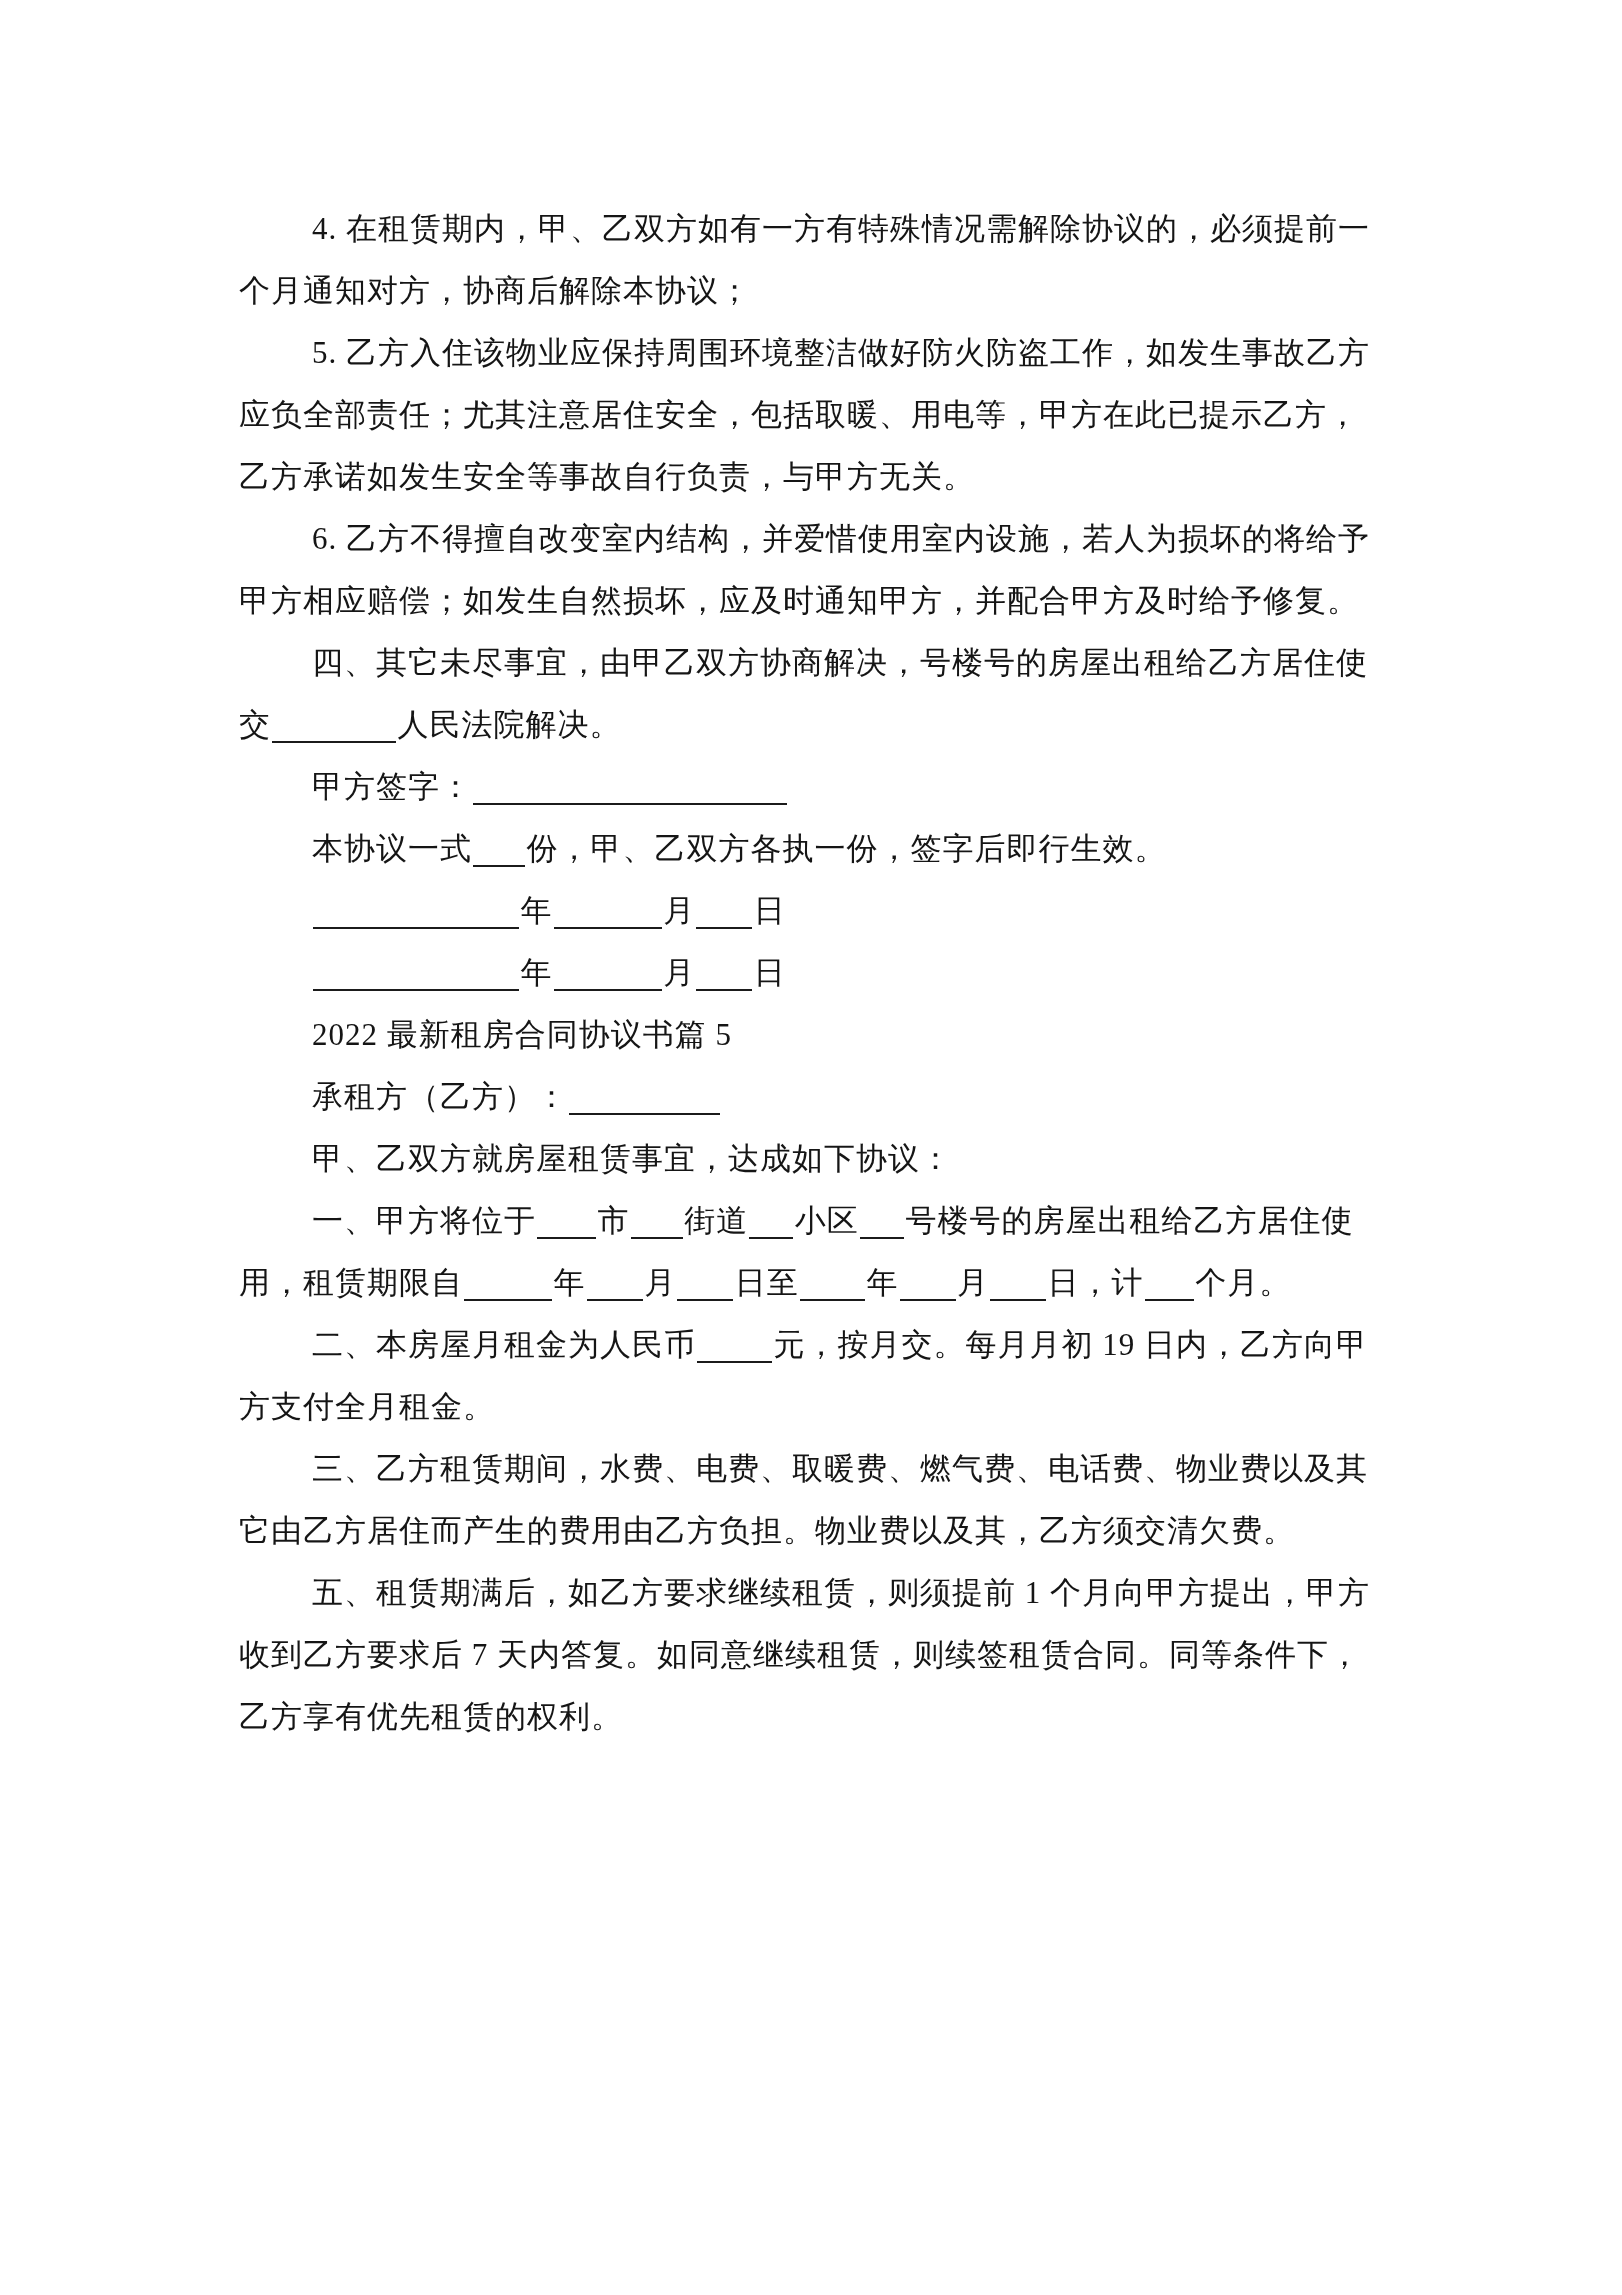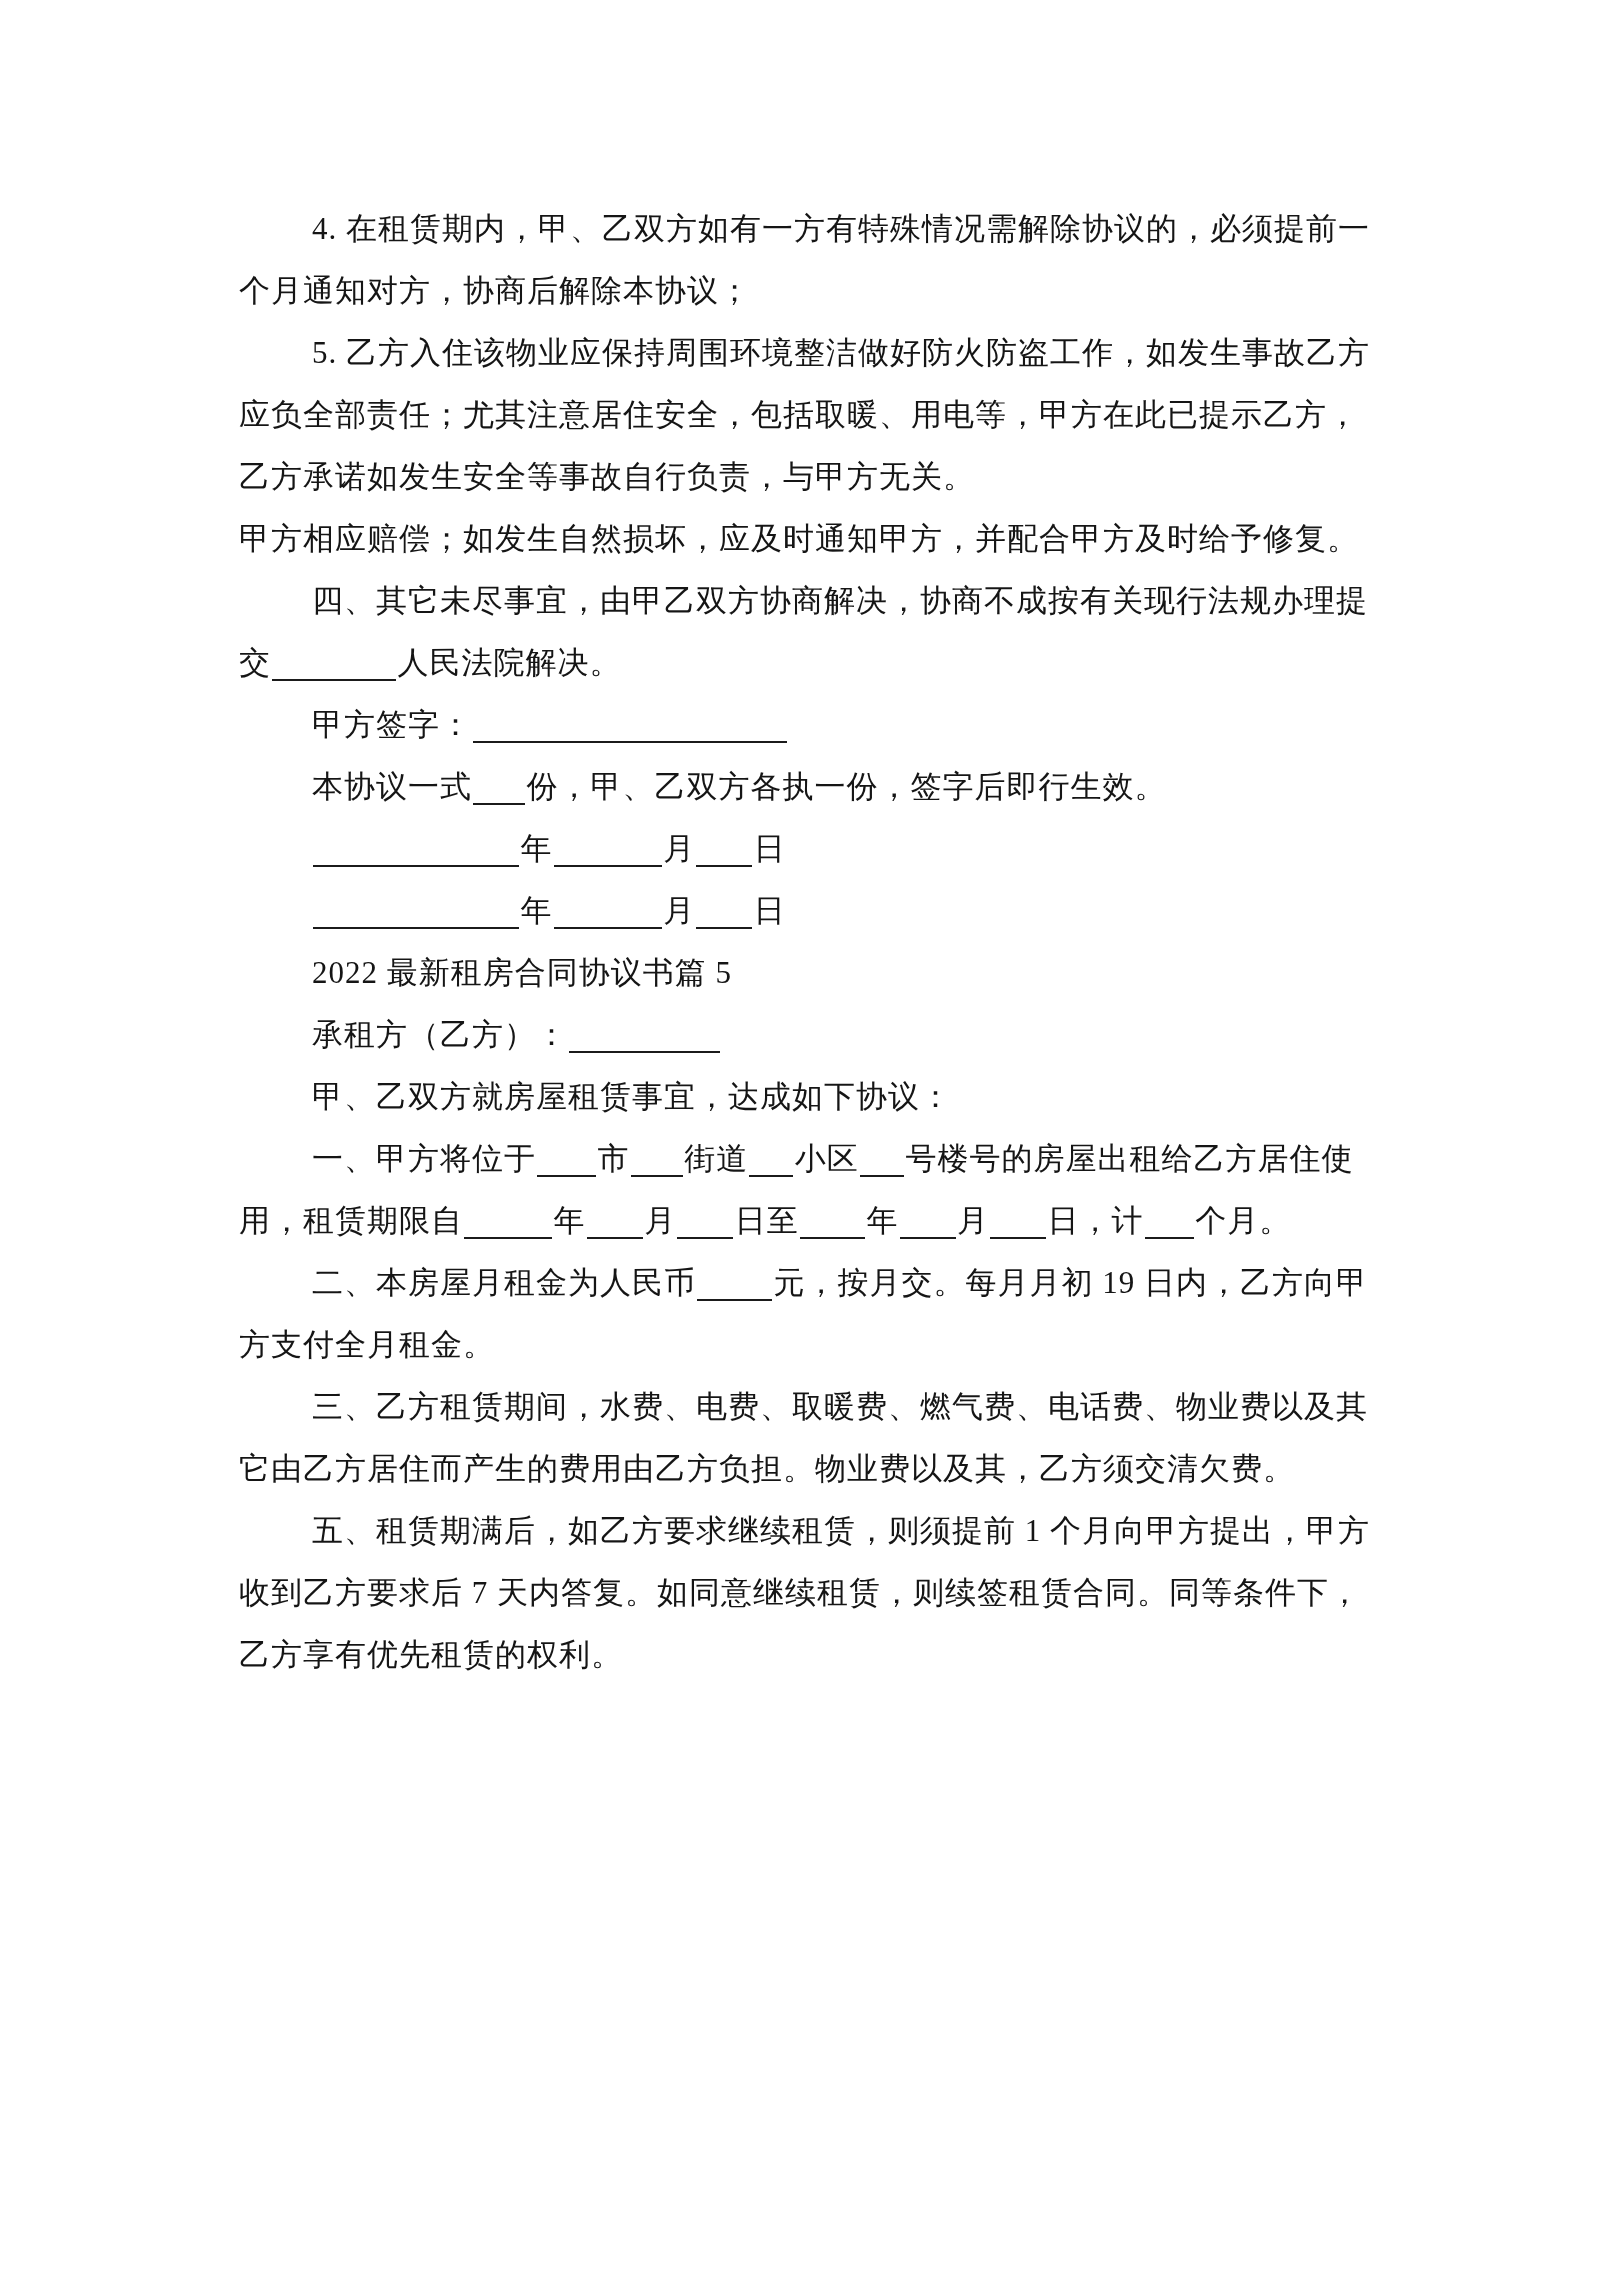--- a/index.html
+++ b/index.html
@@ -42,22 +42,23 @@
 </head>
 <body>
 
 <div class="page">
   <div class="doc-body" id="doc-body">
       <div class="line indent"><span>4. 在租赁期内，甲、乙双方如有一方有特殊情况需解除协议的，必须提前一</span></div>
       <div class="line"><span>个月通知对方，协商后解除本协议；</span></div>
       <div class="line indent"><span>5. 乙方入住该物业应保持周围环境整洁做好防火防盗工作，如发生事故乙方</span></div>
       <div class="line"><span>应负全部责任；尤其注意居住安全，包括取暖、用电等，甲方在此已提示乙方，</span></div>
       <div class="line"><span>乙方承诺如发生安全等事故自行负责，与甲方无关。</span></div>
+      <div class="line indent"><span>6. 乙方不得擅自改变室内结构，并爱惜使用室内设施，若人为损坏的将给予</span></div>
       <div class="line"><span>甲方相应赔偿；如发生自然损坏，应及时通知甲方，并配合甲方及时给予修复。</span></div>
-      <div class="line indent"><span>四、其它未尽事宜，由甲乙双方协商解决，协商不成按有关现行法规办理提</span></div>
+      <div class="line indent"><span>四、其它未尽事宜，由甲乙双方协商解决，号楼号的房屋出租给乙方居住使</span></div>
       <div class="line"><span>交</span><span class="blank" style="width: 124px; border-bottom-color: rgb(27, 27, 27);"></span><span>人民法院解决。</span></div>
       <div class="line indent"><span>甲方签字：</span><span class="blank" style="width: 314px; border-bottom-color: rgb(27, 27, 27);"></span></div>
       <div class="line indent"><span>本协议一式</span><span class="blank" style="width: 52px; border-bottom-color: rgb(27, 27, 27);"></span><span>份，甲、乙双方各执一份，签字后即行生效。</span></div>
       <div class="line indent"><span class="blank" style="width: 206px; border-bottom-color: rgb(27, 27, 27);"></span><span>年</span><span class="blank" style="width: 108px; border-bottom-color: rgb(27, 27, 27);"></span><span>月</span><span class="blank" style="width: 56px; border-bottom-color: rgb(27, 27, 27);"></span><span>日</span></div>
       <div class="line indent"><span class="blank" style="width: 206px; border-bottom-color: rgb(27, 27, 27);"></span><span>年</span><span class="blank" style="width: 108px; border-bottom-color: rgb(27, 27, 27);"></span><span>月</span><span class="blank" style="width: 56px; border-bottom-color: rgb(27, 27, 27);"></span><span>日</span></div>
       <div class="line indent"><span>2022 最新租房合同协议书篇 5</span></div>
       <div class="line indent"><span>承租方（乙方）：</span><span class="blank" style="width: 151px; border-bottom-color: rgb(27, 27, 27);"></span></div>
       <div class="line indent"><span>甲、乙双方就房屋租赁事宜，达成如下协议：</span></div>
       <div class="line indent"><span>一、甲方将位于</span><span class="blank" style="width: 59px; border-bottom-color: rgb(27, 27, 27);"></span><span>市</span><span class="blank" style="width: 52px; border-bottom-color: rgb(27, 27, 27);"></span><span>街道</span><span class="blank" style="width: 44px; border-bottom-color: rgb(27, 27, 27);"></span><span>小区</span><span class="blank" style="width: 44px; border-bottom-color: rgb(27, 27, 27);"></span><span>号楼号的房屋出租给乙方居住使</span></div>
       <div class="line"><span>用，租赁期限自</span><span class="blank" style="width: 88px; border-bottom-color: rgb(27, 27, 27);"></span><span>年</span><span class="blank" style="width: 56px; border-bottom-color: rgb(27, 27, 27);"></span><span>月</span><span class="blank" style="width: 56px; border-bottom-color: rgb(27, 27, 27);"></span><span>日至</span><span class="blank" style="width: 65px; border-bottom-color: rgb(27, 27, 27);"></span><span>年</span><span class="blank" style="width: 56px; border-bottom-color: rgb(27, 27, 27);"></span><span>月</span><span class="blank" style="width: 56px; border-bottom-color: rgb(27, 27, 27);"></span><span>日，计</span><span class="blank" style="width: 49px; border-bottom-color: rgb(27, 27, 27);"></span><span>个月。</span></div>

